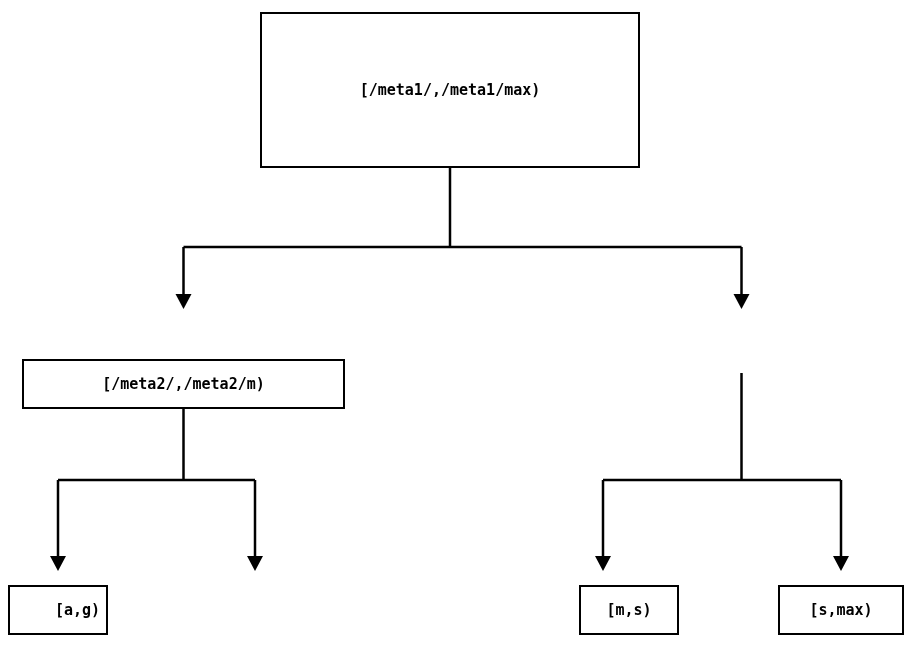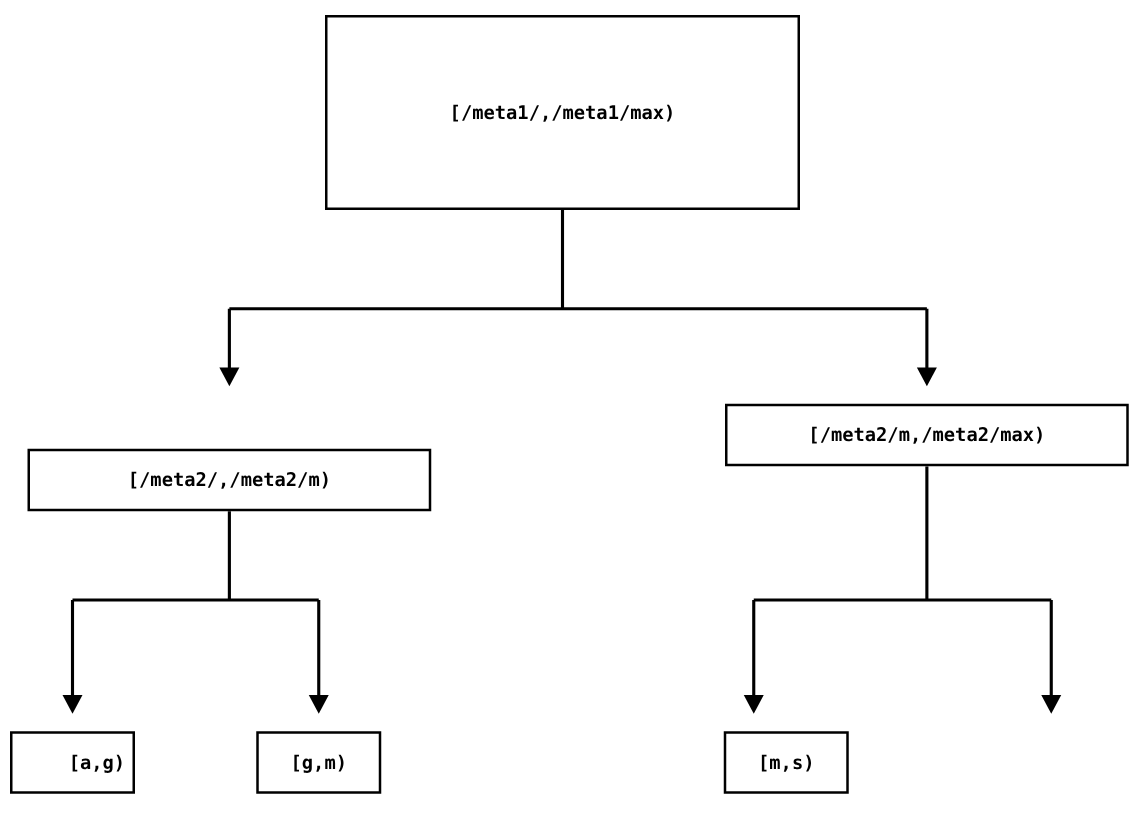--- a/index.html
+++ b/index.html
@@ -82,30 +82,27 @@
   </svg>
 
   <div class="node node-root">
     <span>[/meta1/,/meta1/max)</span>
   </div>
 
   <div class="node node-l">
     <span>[/meta2/,/meta2/m)</span>
   </div>
 
-  <div class="node node-r">
-    <span>[/meta2/m,/meta2/max)</span>
-  </div>
 
   <div class="node node-ll">
     <span>[a,g)</span>
   </div>
 
-  <div class="node node-lr">
-    <span>[g,m)</span>
-  </div>
 
   <div class="node node-rl">
     <span>[m,s)</span>
   </div>
 
+  <div class="node node-rr">
+    <span>[s,max)</span>
+  </div>
 
 </div>
 
 </body></html>

